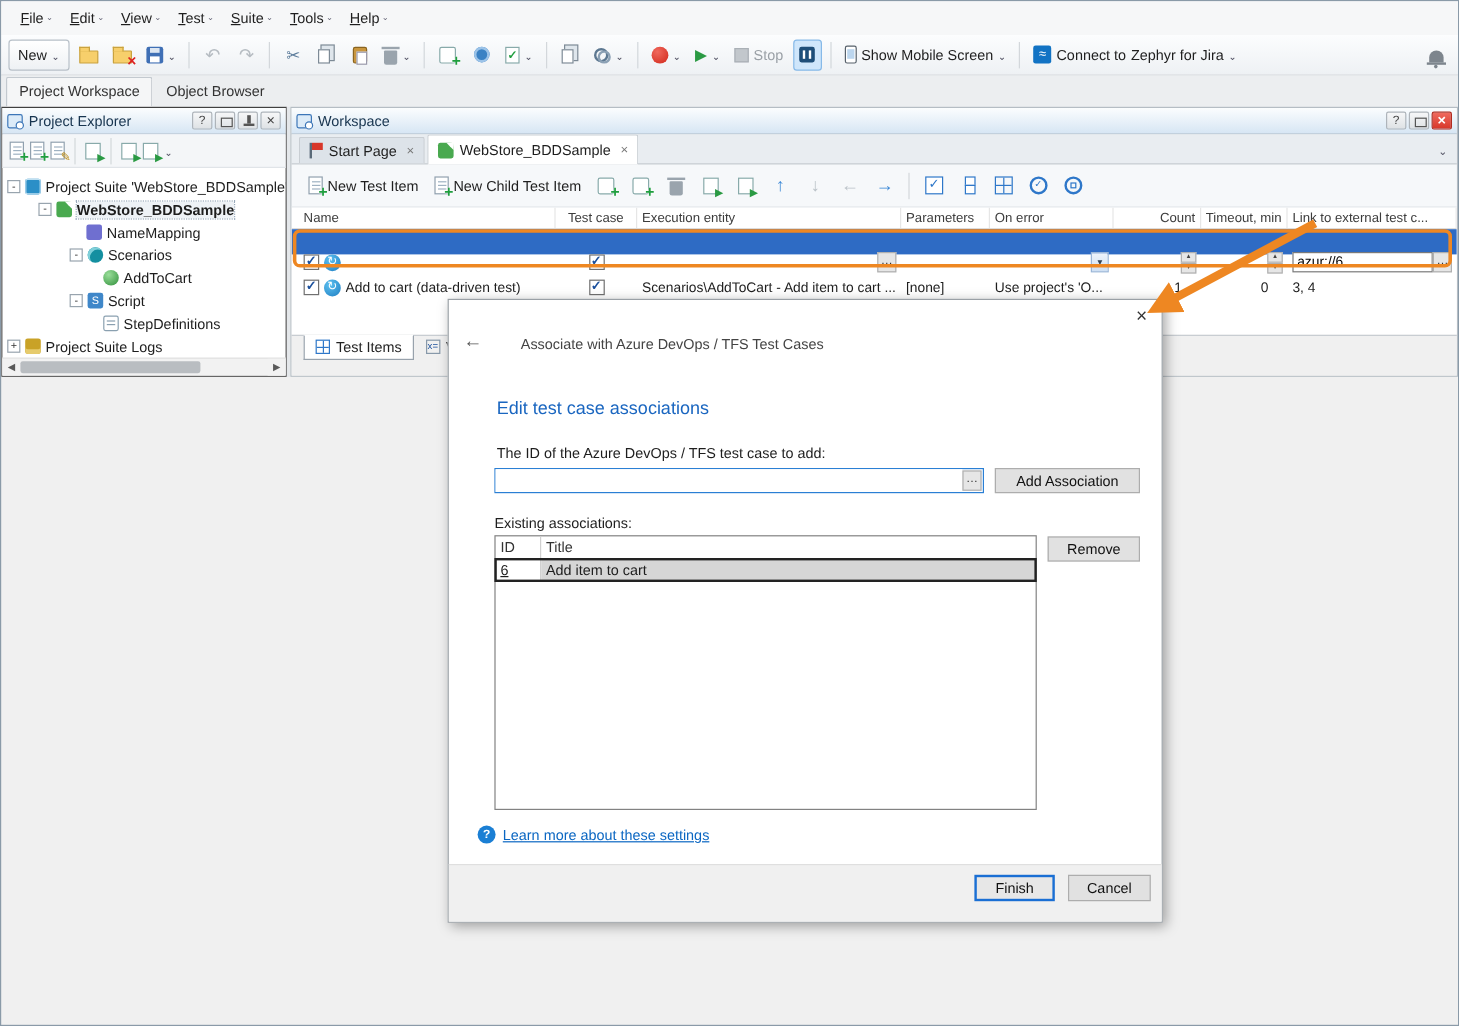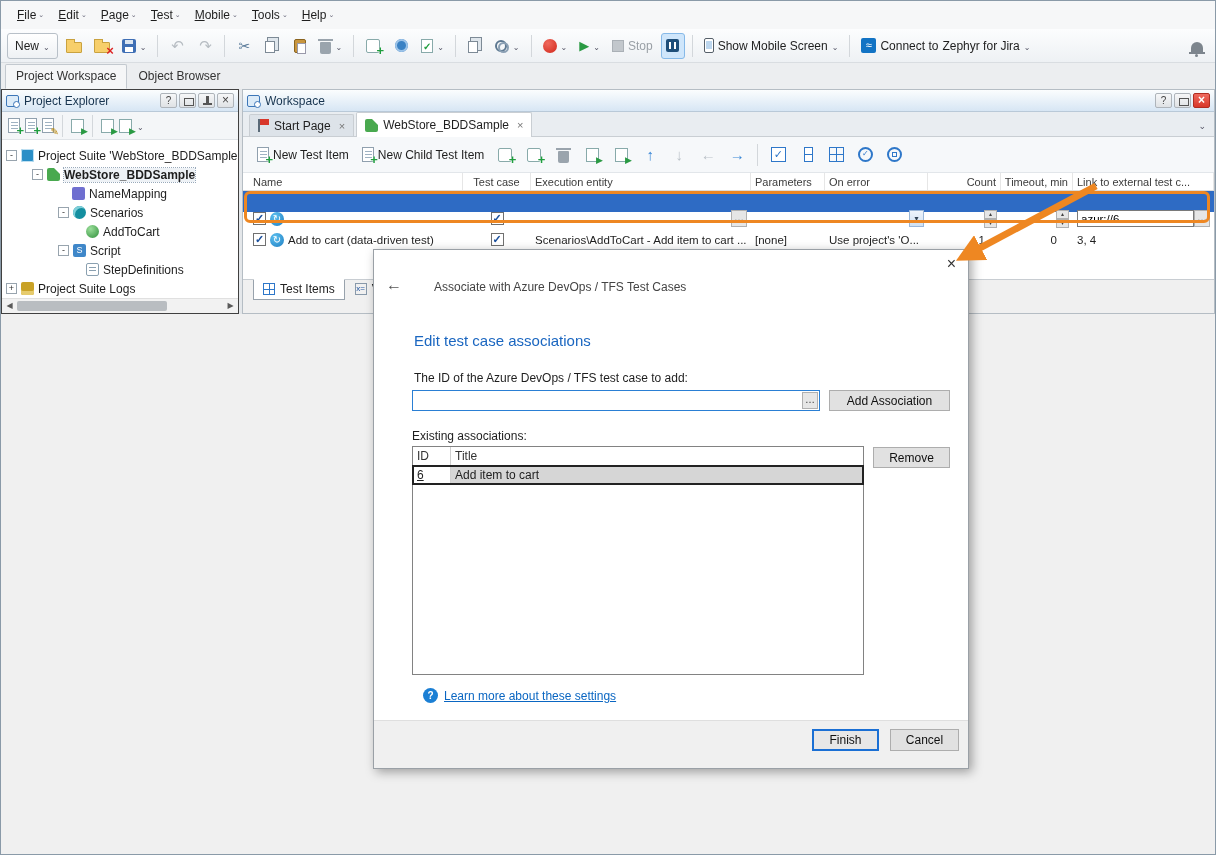--- a/index.html
+++ b/index.html
@@ -206,42 +206,42 @@
   .btn-add { position:absolute; top:140px; left:455px; width:121px; height:21px; }
   .dlg-existing { position:absolute; top:179px; left:38px; }
   .assoc-table { position:absolute; top:196px; left:38px; width:452px; height:229px; border:1px solid #828282; background:#fff; }
   .at-header { display:flex; height:19px; border-bottom:1px solid #d0d0d0; align-items:center; color:#333; }
   .at-id { width:38px; flex:0 0 38px; padding:0 4px; border-right:1px solid #d0d0d0; height:100%; display:flex; align-items:center; }
   .at-title { flex:1; padding:0 4px; height:100%; display:flex; align-items:center; min-width:0; }
   .at-row { display:flex; height:18px; align-items:center; outline:2px solid #222; outline-offset:-1px; }
   .at-row .at-id { text-decoration:underline; }
   .at-row .at-title { background:#d6d6d6; }
   .btn-remove { position:absolute; top:197px; left:499px; width:77px; height:21px; }
-  .dlg-help { position:absolute; top:438px; left:49px; display:flex; align-items:center; gap:6px; }
+  .dlg-help { position:absolute; top:438px; left:24px; display:flex; align-items:center; gap:6px; }
   .help-q { width:15px;height:15px;border-radius:50%;background:#1b7fd4;color:#fff;font-size:10px;line-height:15px;text-align:center;font-weight:bold; }
   .help-q::before{content:'?';}
   .dlg-link { color:#0a66c2; text-decoration:underline; }
   .dlg-footer { position:absolute; left:0; right:0; bottom:0; height:48px; background:#f0f0f0; border-top:1px solid #dfdfdf; }
   .btn-finish { position:absolute; top:8px; left:438px; width:67px; height:22px; border:2px solid #1a6fd4; background:#e7e7e7; }
   .btn-cancel { position:absolute; top:8px; left:516px; width:69px; height:22px; }
   
   .row-highlight { position:absolute; left:243px; top:190px; width:966px; height:32px; border:3px solid #ee8722; border-radius:6px; z-index:45; pointer-events:none; }
   .annot-arrow { position:absolute; left:900px; top:168px; z-index:50; pointer-events:none; }
 </style>
 </head>
 <body>
 
 <div>
 
   <div class="menubar">
     <span class="menu-item"><span>File</span><span class="mcaret">⌄</span></span>
     <span class="menu-item"><span>Edit</span><span class="mcaret">⌄</span></span>
-    <span class="menu-item"><span>Page</span><span class="mcaret">⌄</span></span>
+    <span class="menu-item"><span>View</span><span class="mcaret">⌄</span></span>
     <span class="menu-item"><span>Test</span><span class="mcaret">⌄</span></span>
-    <span class="menu-item"><span>Mobile</span><span class="mcaret">⌄</span></span>
+    <span class="menu-item"><span>Suite</span><span class="mcaret">⌄</span></span>
     <span class="menu-item"><span>Tools</span><span class="mcaret">⌄</span></span>
     <span class="menu-item"><span>Help</span><span class="mcaret">⌄</span></span>
   </div>
 
   <div class="toolbar">
     <div class="tbtn bordered">
         <span>New</span>
         <span class="gcaret"></span>
       </div>
     <div class="tbtn">

